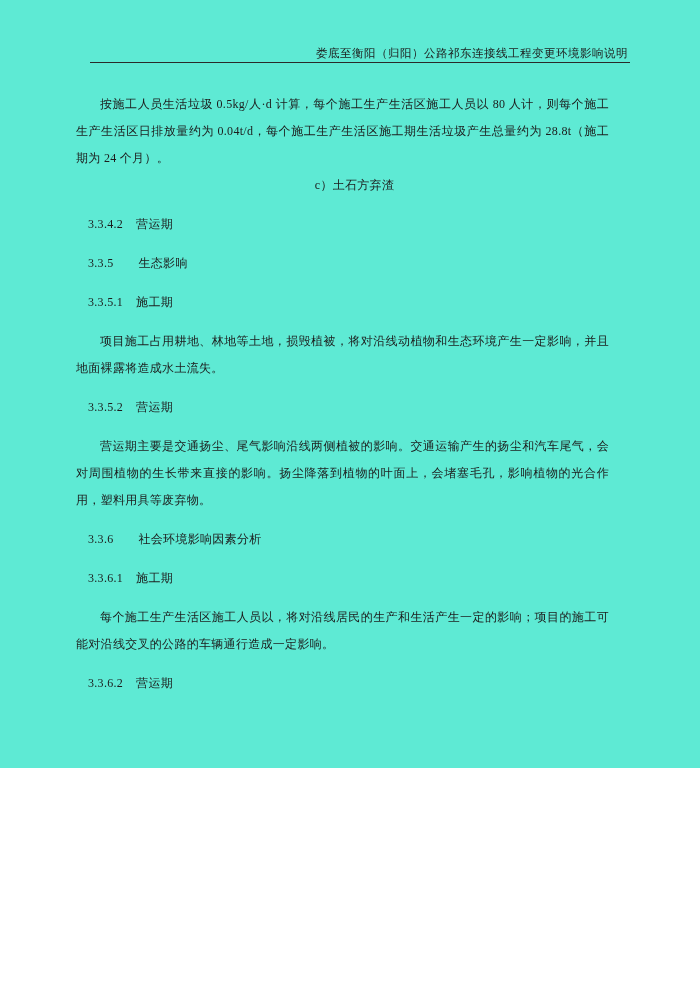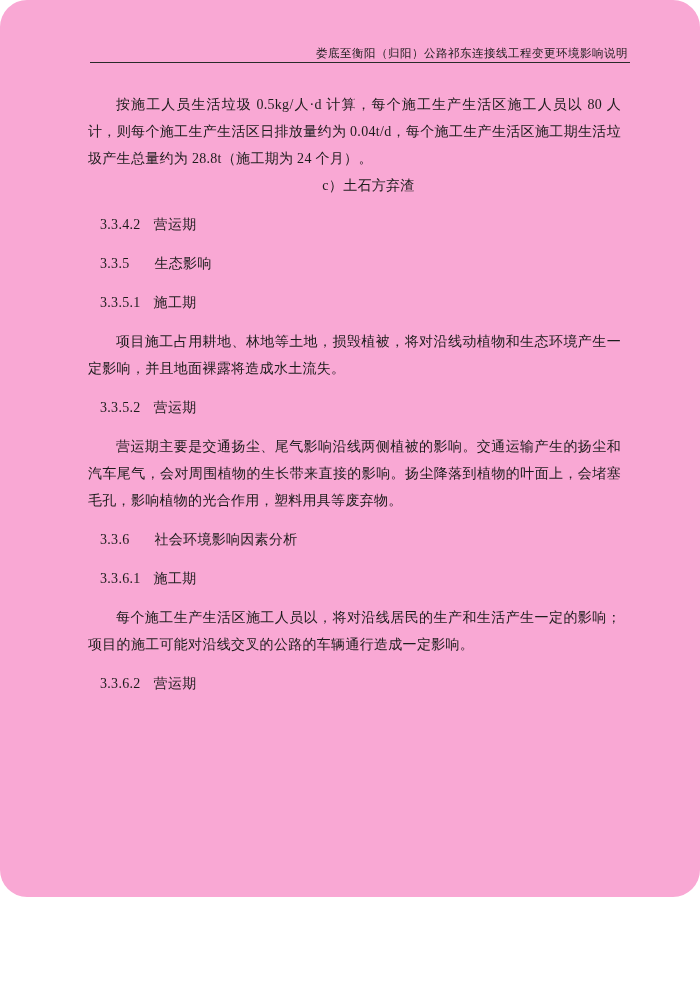--- a/index.html
+++ b/index.html
@@ -3,26 +3,25 @@
 <meta charset="utf-8">
 <style>
   html, body {
     margin: 0;
     padding: 0;
     background: #ffffff;
   }
   .page {
     position: relative;
     width: 700px;
-    height: 897px;
-    background: #f9a8d4;
+    height: 768px;
+    background: #5eead4;
     font-family: "Liberation Serif", "DejaVu Serif", serif;
     color: #1c1c1c;
     overflow: hidden;
-    border-radius: 27px;
   }
   .header-title {
     position: absolute;
     top: 45px;
     left: 90px;
     width: 538px;
     text-align: right;
     font-size: 11.5px;
     line-height: 16px;
     letter-spacing: 0.5px;
@@ -32,23 +31,23 @@
     position: absolute;
     top: 62px;
     left: 90px;
     width: 540px;
     height: 0;
     border-top: 1.6px solid #2a2a2a;
   }
   .content {
     position: absolute;
     top: 91px;
-    left: 88px;
+    left: 76px;
     width: 533px;
-    font-size: 14px;
+    font-size: 12px;
     line-height: 27px;
     letter-spacing: 0.3px;
   }
   .para {
     margin: 0;
     text-indent: 2em;
     text-align: justify;
   }
   .list-heading {
     margin: 0;

